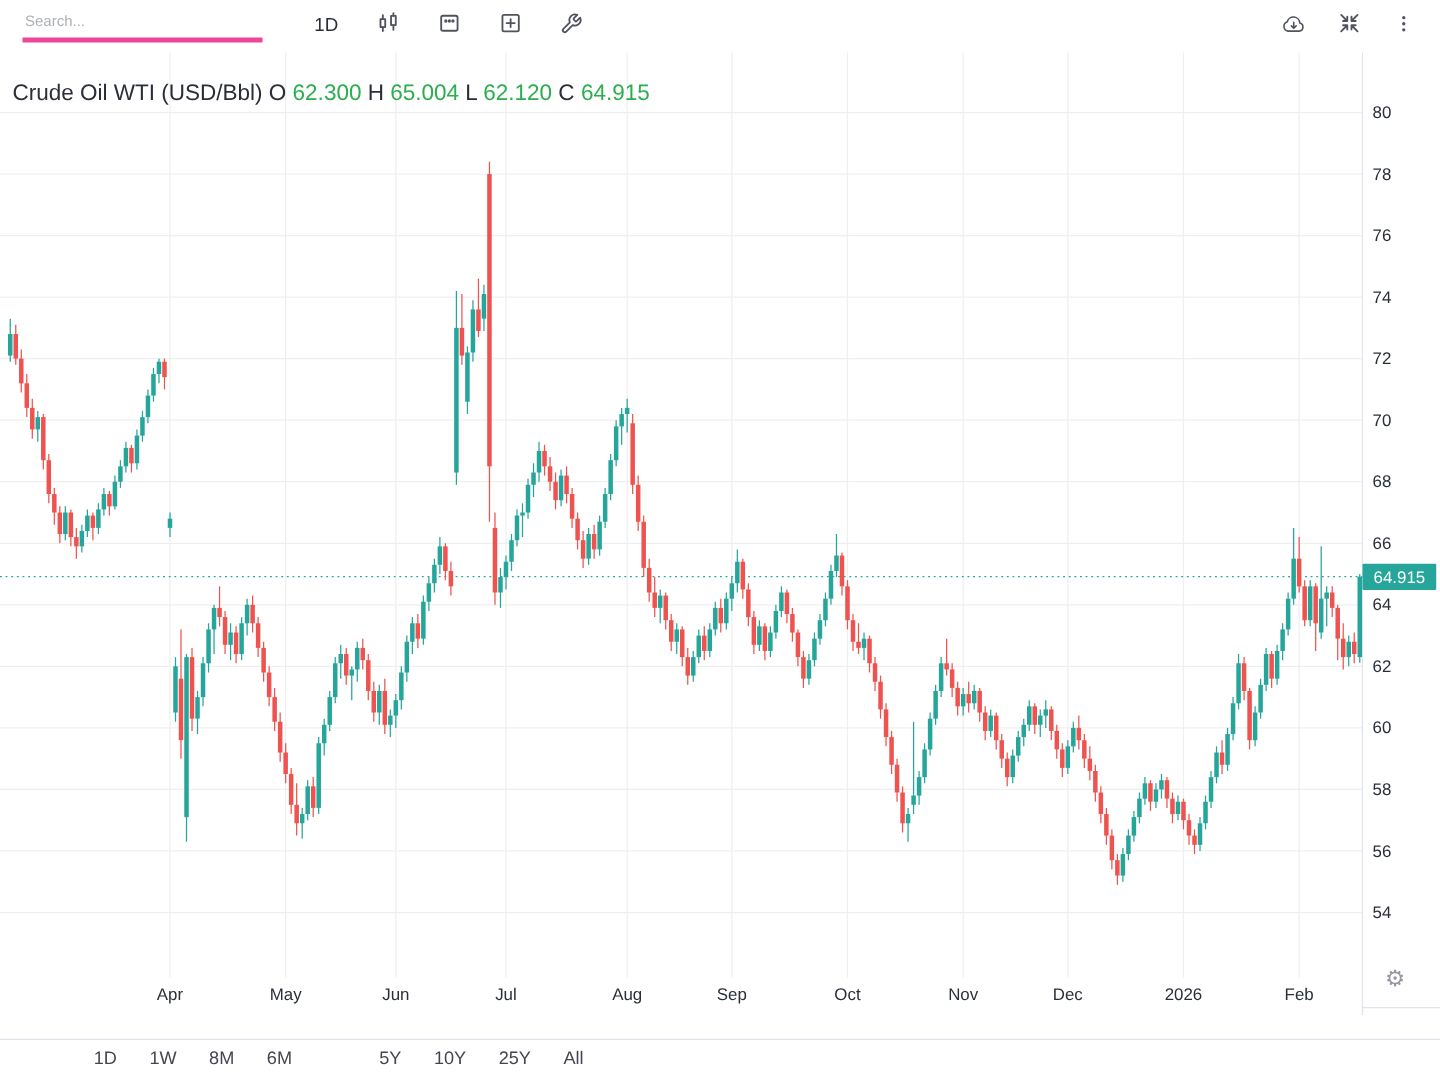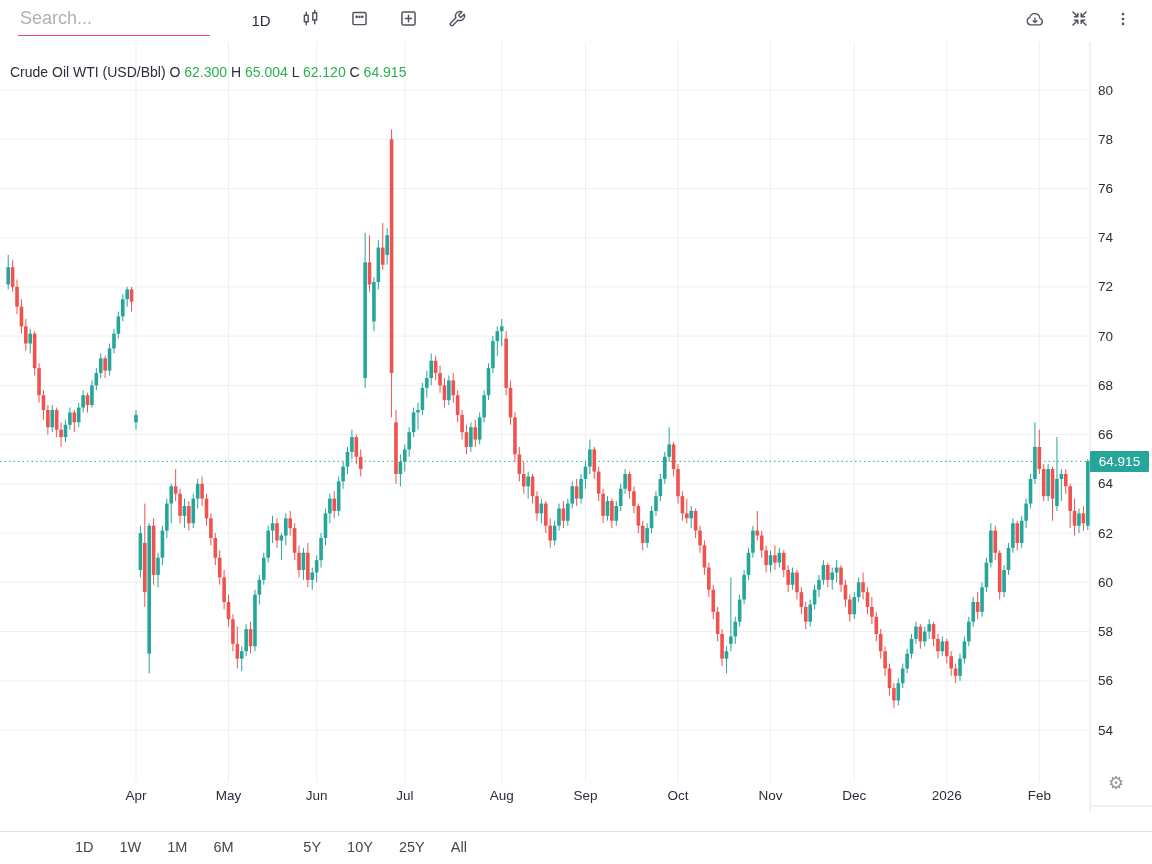--- a/index.html
+++ b/index.html
@@ -2,32 +2,32 @@
 <html><head>
 <meta charset="utf-8">
 <style>
   html,body{margin:0;padding:0;width:1152px;height:864px;overflow:hidden;background:#fff;
     font-family:"Liberation Sans",sans-serif;-webkit-font-smoothing:antialiased;}
   #app{position:relative;width:1152px;height:864px;background:#fff;}
 
   
   #toolbar{position:absolute;top:0;left:0;width:100%;height:40px;background:#fff;z-index:6;
     display:flex;align-items:center;}
-  #search{margin-left:18px;width:188px;border:none;border-bottom:1px solid #ec4899;outline:none;
-    font-size:18px;padding:4px 2px 6px 2px;color:#131722;font-family:"Liberation Sans",sans-serif;}
+  #search{margin-left:18px;width:188px;border:none;border-bottom:4px solid #ec4899;outline:none;
+    font-size:12px;padding:4px 2px 6px 2px;color:#131722;font-family:"Liberation Sans",sans-serif;}
   #search::placeholder{color:#adb1b8;}
   .tbtn{background:none;border:none;cursor:pointer;display:flex;align-items:center;justify-content:center;
     height:30px;min-width:30px;margin:0;padding:0 4px;color:#434651;}
   .tbtn svg{stroke:#50535e;fill:none;stroke-width:1.4;stroke-linecap:round;stroke-linejoin:round;}
   #interval-btn{font-size:15px;color:#2a2e39;margin-left:36px;}
   .gap{margin-left:19px;}
   #right-tools{margin-left:auto;display:flex;align-items:center;gap:14px;padding-right:14px;}
 
   
-  #legend{position:absolute;top:64px;left:10px;z-index:5;font-size:14px;color:#2a2e39;white-space:pre;}
+  #legend{position:absolute;top:64px;left:10px;z-index:5;font-size:18px;color:#2a2e39;white-space:pre;}
   #legend .val{color:#2cae4f;}
 
   
   #chart-svg{position:absolute;top:0;left:0;z-index:1;}
   #chart-svg text{font-family:"Liberation Sans",sans-serif;font-size:13.5px;fill:#2a2e39;}
 
   
   #price-badge{position:absolute;left:1090px;width:59px;height:21px;background:#26a69a;color:#fff;
     z-index:4;font-size:13.5px;display:flex;align-items:center;justify-content:center;border-radius:1px;}
 
@@ -1155,21 +1155,21 @@
 
   <div id="price-badge" style="top: 450.823px;">64.915</div>
 
   <button id="settings-btn">
     <span>⚙</span>
   </button>
 
   <div id="tfbar">
       <button class="tf"><span>1D</span></button>
       <button class="tf"><span>1W</span></button>
-      <button class="tf"><span>1M</span></button>
+      <button class="tf"><span>8M</span></button>
       <button class="tf"><span>6M</span></button>
       <button class="tf active"><span>1Y</span></button>
       <button class="tf"><span>5Y</span></button>
       <button class="tf"><span>10Y</span></button>
       <button class="tf"><span>25Y</span></button>
       <button class="tf"><span>All</span></button>
     </div>
 </div>
 
 </body></html>

